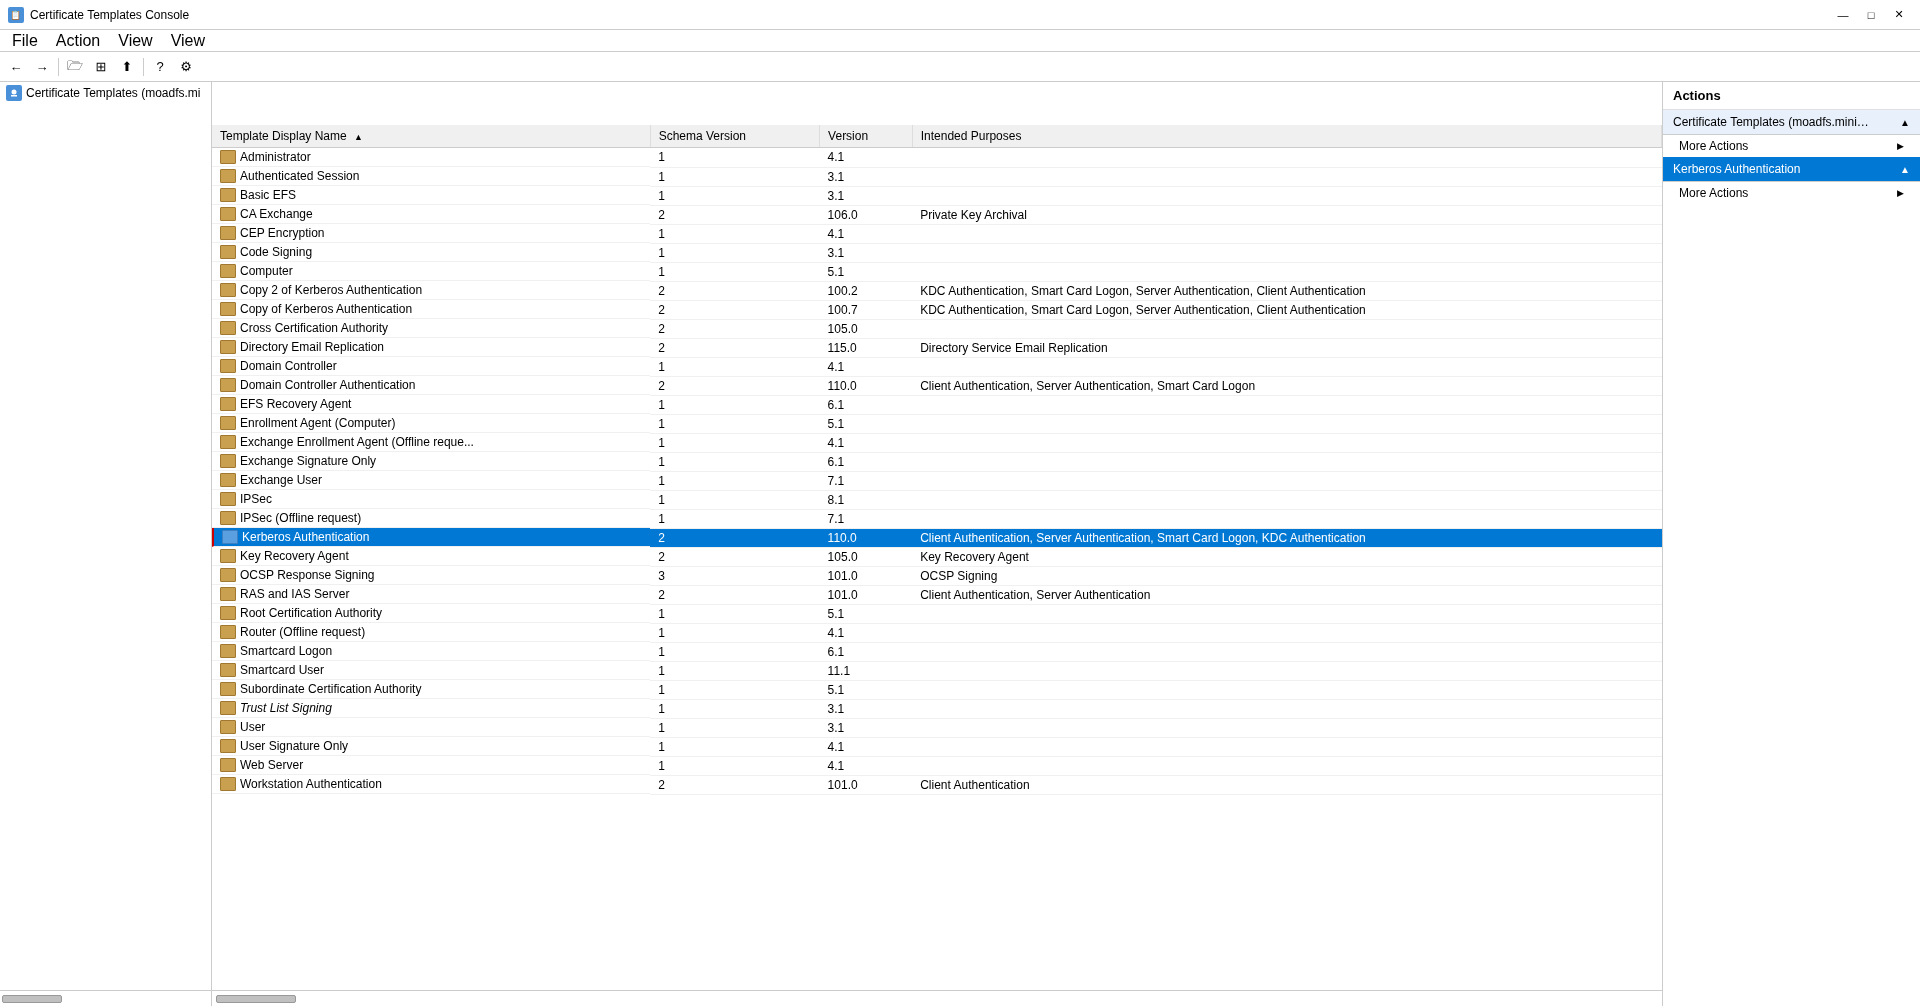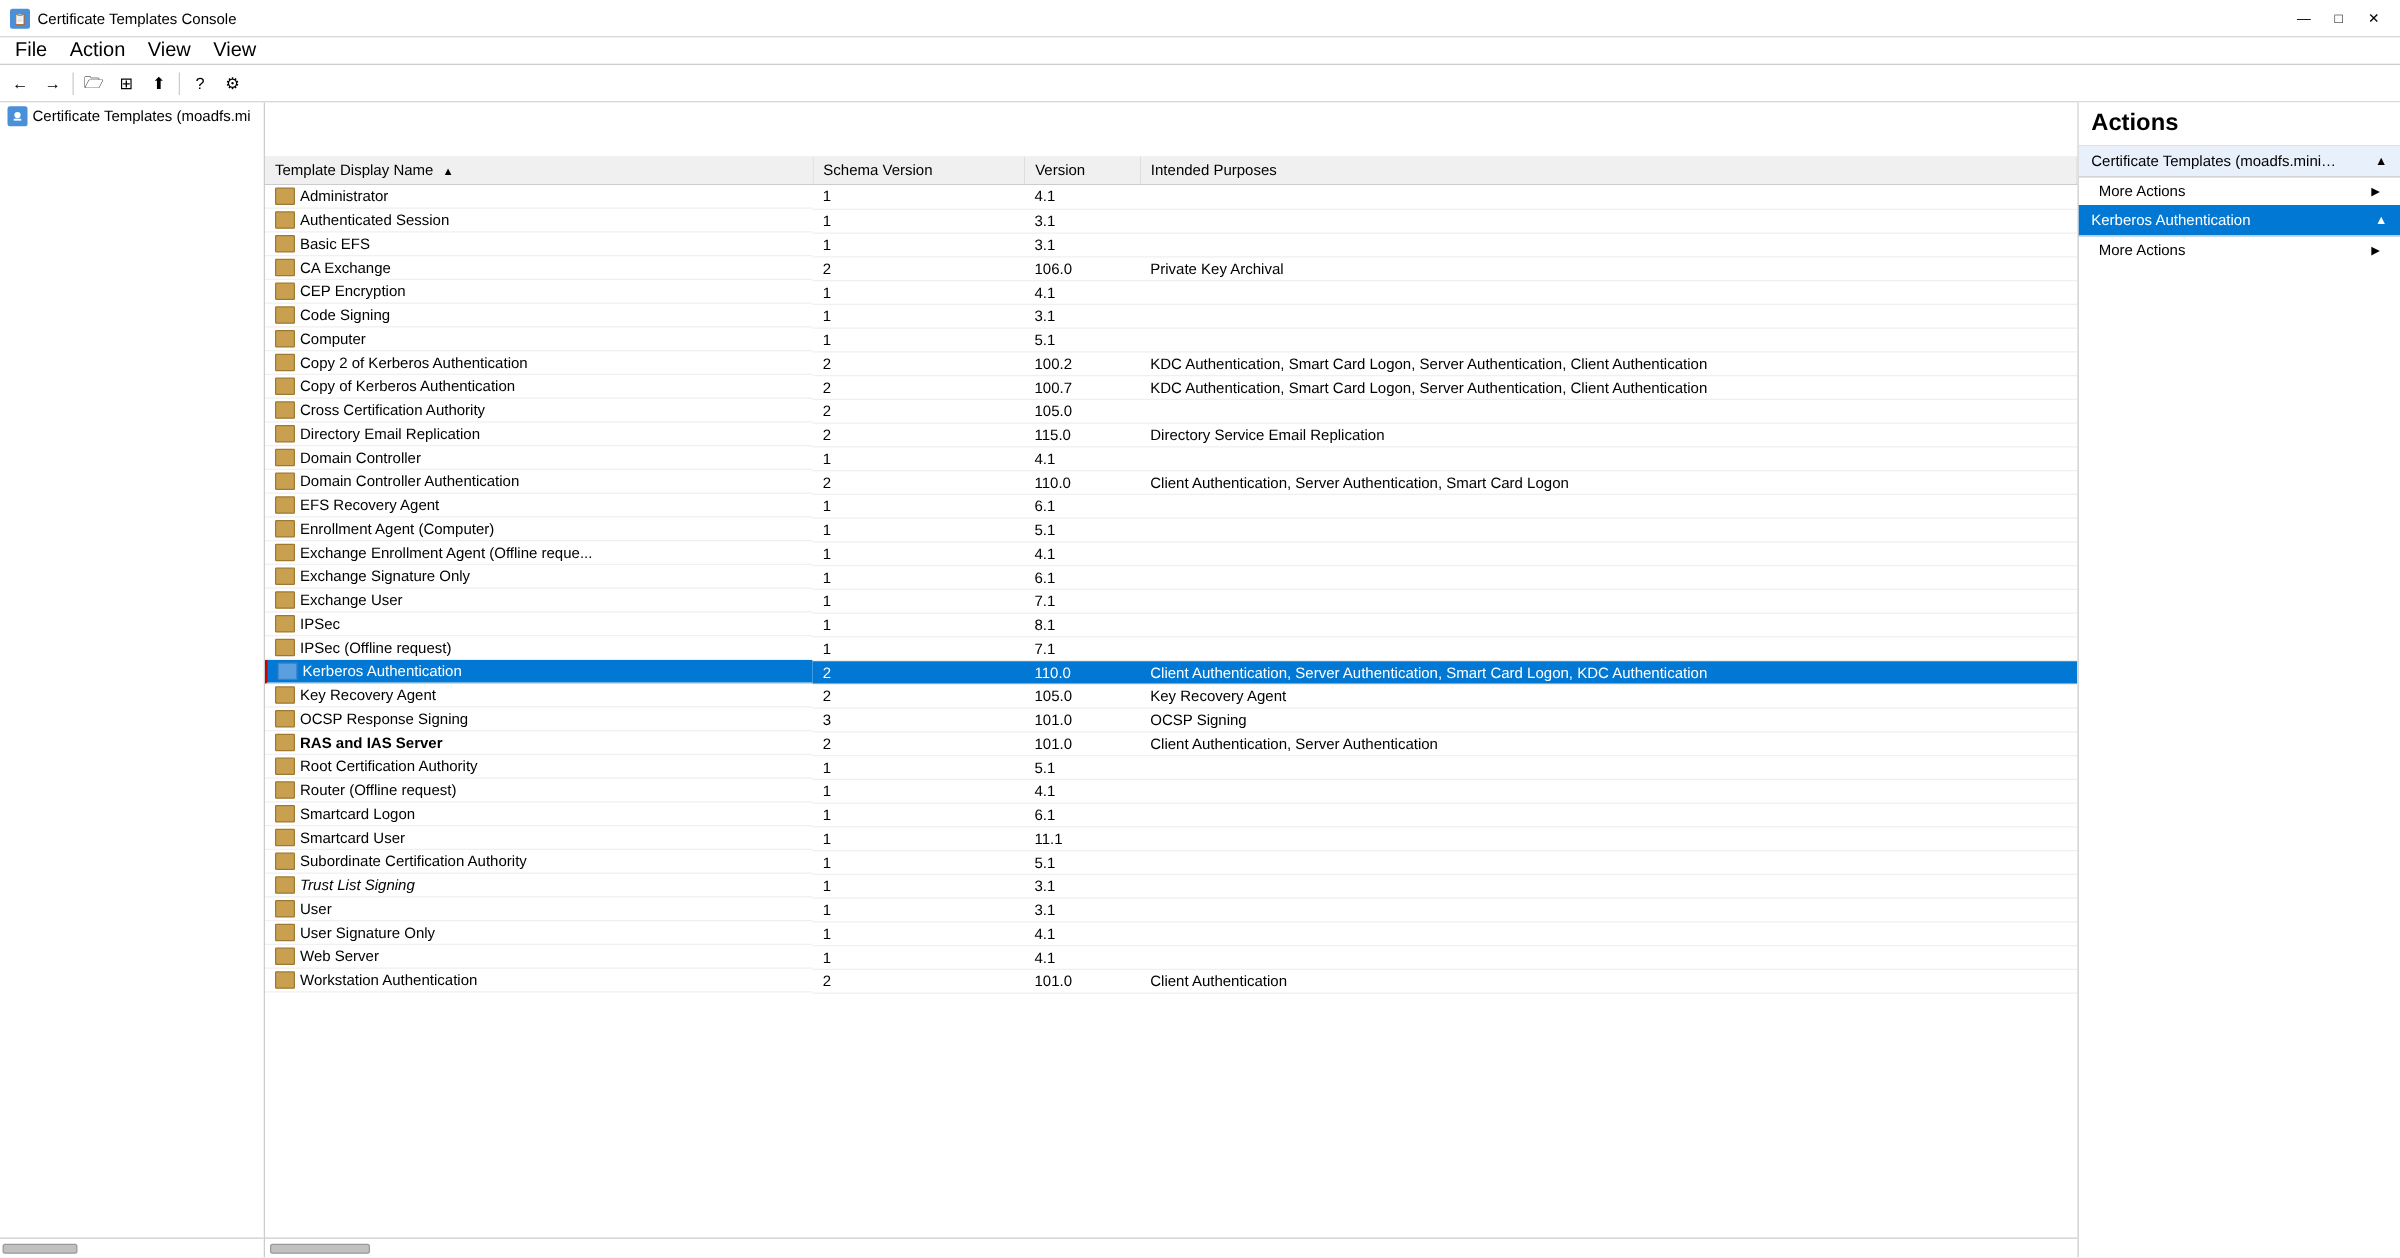--- a/index.html
+++ b/index.html
@@ -116,21 +116,21 @@
       background: #fff;
       border-left: 1px solid #ccc;
       display: flex;
       flex-direction: column;
       font-size: 12px;
     }
     .actions-header {
       background: #fff;
       padding: 6px 10px;
       font-weight: bold;
-      font-size: 19px;
+      font-size: 13px;
       border-bottom: 1px solid #e0e0e0;
     }
     .actions-section-title {
       background: #e8f0fb;
       padding: 5px 10px;
       font-weight: normal;
       cursor: pointer;
       display: flex;
       justify-content: space-between;
       align-items: center;
@@ -430,21 +430,21 @@
             <tr>
               <td style="display: flex; align-items: center; gap: 4px;">
                 <span style="display: inline-block; width: 16px; height: 14px; background: rgb(200, 160, 80); border: 1px solid rgb(160, 120, 48); flex-shrink: 0; border-radius: 1px;"></span>
                 <span>OCSP Response Signing</span>
               </td>
               <td>3</td>
               <td>101.0</td>
               <td>OCSP Signing</td>
             </tr>
             <tr>
-              <td style="display: flex; align-items: center; gap: 4px; font-weight: bold;">
+              <td style="display: flex; align-items: center; gap: 4px;">
                 <span style="display: inline-block; width: 16px; height: 14px; background: rgb(200, 160, 80); border: 1px solid rgb(160, 120, 48); flex-shrink: 0; border-radius: 1px;"></span>
                 <span>RAS and IAS Server</span>
               </td>
               <td>2</td>
               <td>101.0</td>
               <td>Client Authentication, Server Authentication</td>
             </tr>
             <tr>
               <td style="display: flex; align-items: center; gap: 4px;">
                 <span style="display: inline-block; width: 16px; height: 14px; background: rgb(200, 160, 80); border: 1px solid rgb(160, 120, 48); flex-shrink: 0; border-radius: 1px;"></span>

